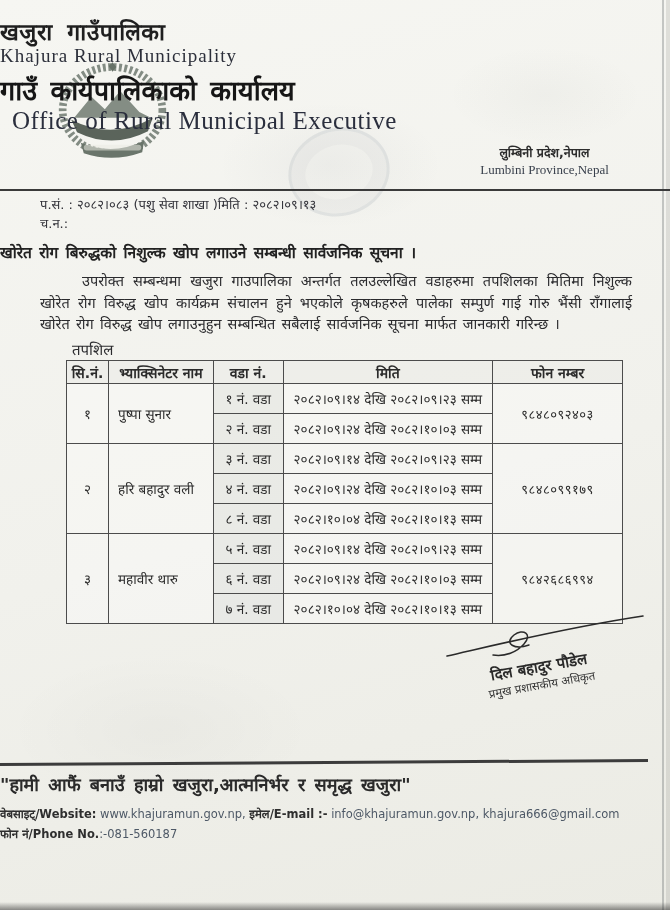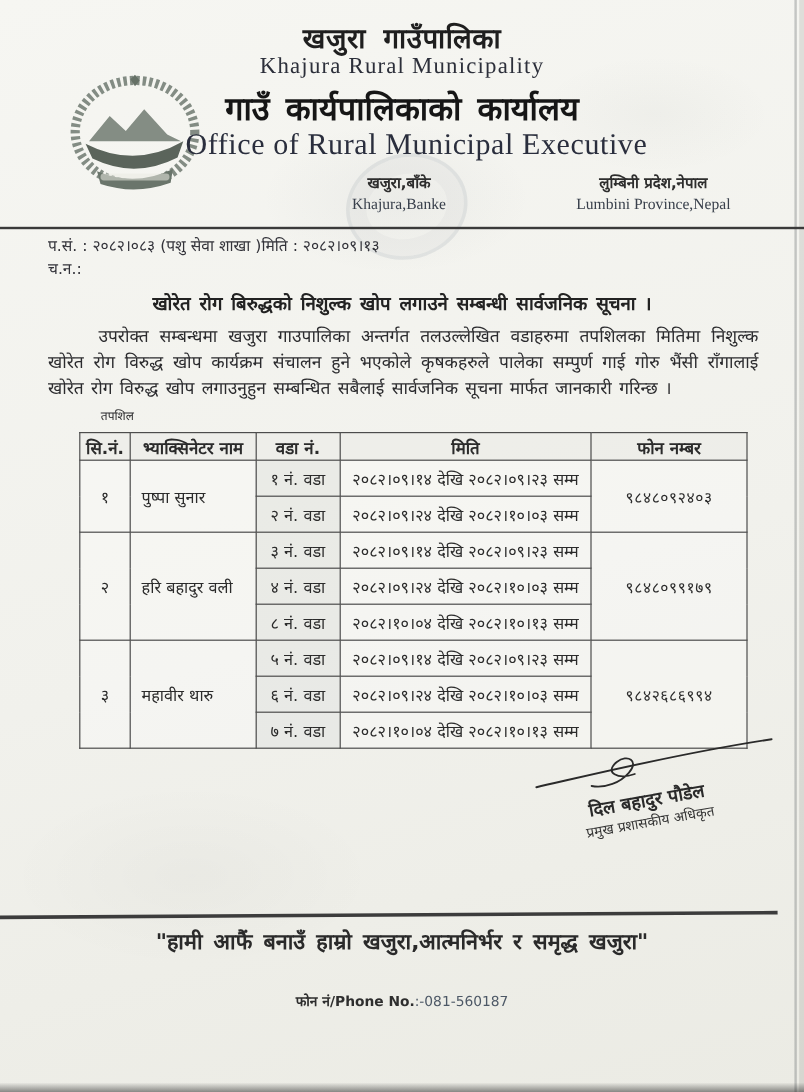--- a/index.html
+++ b/index.html
@@ -7,21 +7,21 @@
     position:relative;width:670px;height:910px;overflow:hidden;
     margin:0 auto;color:#2e2e2e;
     font-family:"DejaVu Sans","Liberation Sans",sans-serif;
     background:
       radial-gradient(140px 70px at 545px 95px, rgba(60,70,60,.03), transparent 70%),
       radial-gradient(220px 110px at 160px 730px, rgba(0,0,0,.025), transparent 70%),
       radial-gradient(160px 90px at 330px 165px, rgba(80,90,100,.05), transparent 70%),
       linear-gradient(165deg,#f6f6f2 0%,#f1f1ec 55%,#ebebe4 100%);
   }
   .abs{position:absolute;}
-  .center{left:0;width:100%;text-align:center;}
+  .center{left:0;width:100%;text-align:left;}
   .serif{font-family:"Liberation Serif","DejaVu Serif",serif;}
 
   .edge-right{position:absolute;top:0;right:6px;width:2px;height:100%;
     background:rgba(70,75,80,.28);}
   .edge-right2{position:absolute;top:0;right:0;width:4px;height:100%;
     background:rgba(120,120,115,.18);}
   .edge-bottom{position:absolute;bottom:0;left:0;width:100%;height:8px;
     background:linear-gradient(180deg,rgba(0,0,0,0),rgba(35,35,35,.5));}
 
   
@@ -42,21 +42,21 @@
   .rule-top{top:189px;left:0;width:100%;height:2px;background:#3a3a3a;}
 
   .ref-row{top:195px;left:40px;width:616px;display:flex;justify-content:flex-start;
     font-size:13px;color:#33333a;}
   .ch-no{top:214px;left:40px;font-size:13px;color:#33333a;}
 
   .subject{top:241px;font-size:15.5px;font-weight:bold;color:#222;word-spacing:2px;}
 
   .body-text{top:271px;left:40px;width:592px;font-size:14.5px;line-height:21.5px;
     text-align:justify;text-indent:42px;color:#2b2b2e;margin:0;word-spacing:1.5px;}
-  .tapsil{top:339px;left:72px;font-size:10px;color:#2b2b2e;margin-left:12px;}
+  .tapsil{top:339px;left:72px;font-size:15px;color:#2b2b2e;}
 
   
   table.sched{position:absolute;top:360px;left:66px;width:557px;border-collapse:collapse;
     font-size:13.5px;color:#2b2b2b;background:rgba(255,255,255,.3);}
   .sched th,.sched td{border:1.5px solid #4c4c4c;padding:1px 4px;text-align:center;}
   .sched th{height:20px;font-size:14px;font-weight:bold;background:rgba(90,95,85,.05);}
   .sched td{height:27px;}
   .sched td.name{text-align:left;padding-left:9px;}
   .sched td.ward{background:rgba(90,95,85,.07);}
   .sched td.phone{font-size:13px;letter-spacing:.5px;}
@@ -93,24 +93,20 @@
     <path d="M27,86 Q60,100 93,84 L91,96 Q60,107 30,97 Z" fill="#5f6b60"></path>
     <rect x="30" y="88" width="60" height="6" rx="3" fill="#e9e9e2" opacity=".55"></rect>
   </svg>
   <div class="abs stamp-ghost"></div>
 
   <div class="abs center title-np">खजुरा गाउँपालिका</div>
   <div class="abs center office-np">गाउँ कार्यपालिकाको कार्यालय</div>
   <div class="abs center title-en serif">Khajura Rural Municipality</div>
   <div class="abs center office-en serif">Office of Rural Municipal Executive</div>
 
-  <div class="abs addr addr-left">
-    <div class="np">खजुरा,बाँके</div>
-    <div class="en serif">Khajura,Banke</div>
-  </div>
   <div class="abs addr addr-right">
     <div class="np">लुम्बिनी प्रदेश,नेपाल</div>
     <div class="en serif">Lumbini Province,Nepal</div>
   </div>
 
   <div class="abs rule-top"></div>
 
   <div class="abs ref-row">
     <span>प.सं. : २०८२।०८३ (पशु सेवा शाखा )</span>
     <span>मिति : २०८२।०९।१३</span>
@@ -189,17 +185,23 @@
       <path d="M86,33 c-14,5 -26,-1 -15,-10 c9,-7 19,-1 10,9 c-7,8 -19,13 -31,11" fill="none" stroke="#2a2a2a" stroke-width="1.5" stroke-linecap="round"></path>
     </svg>
     <div class="sig-rot">
       <div class="sig-name">दिल बहादुर पौडेल</div>
       <div class="sig-title">प्रमुख प्रशासकीय अधिकृत</div>
     </div>
   </div>
 
   <div class="abs rule-bottom"></div>
   <div class="abs center motto">"हामी आफैं बनाउँ हाम्रो खजुरा,आत्मनिर्भर र समृद्ध खजुरा"</div>
+  <div class="abs center contact">
+    <span class="b">वेबसाइट्/Website:</span>
+    <span class="v">www.khajuramun.gov.np,</span>
+    <span class="b">इमेल/E-mail :-</span>
+    <span class="v">info@khajuramun.gov.np, khajura666@gmail.com</span>
+  </div>
   <div class="abs center phoneline">
     <span class="b">फोन नं/Phone No.</span><span class="v">:-081-560187</span>
   </div>
 
 </div>
 
 </body></html>

